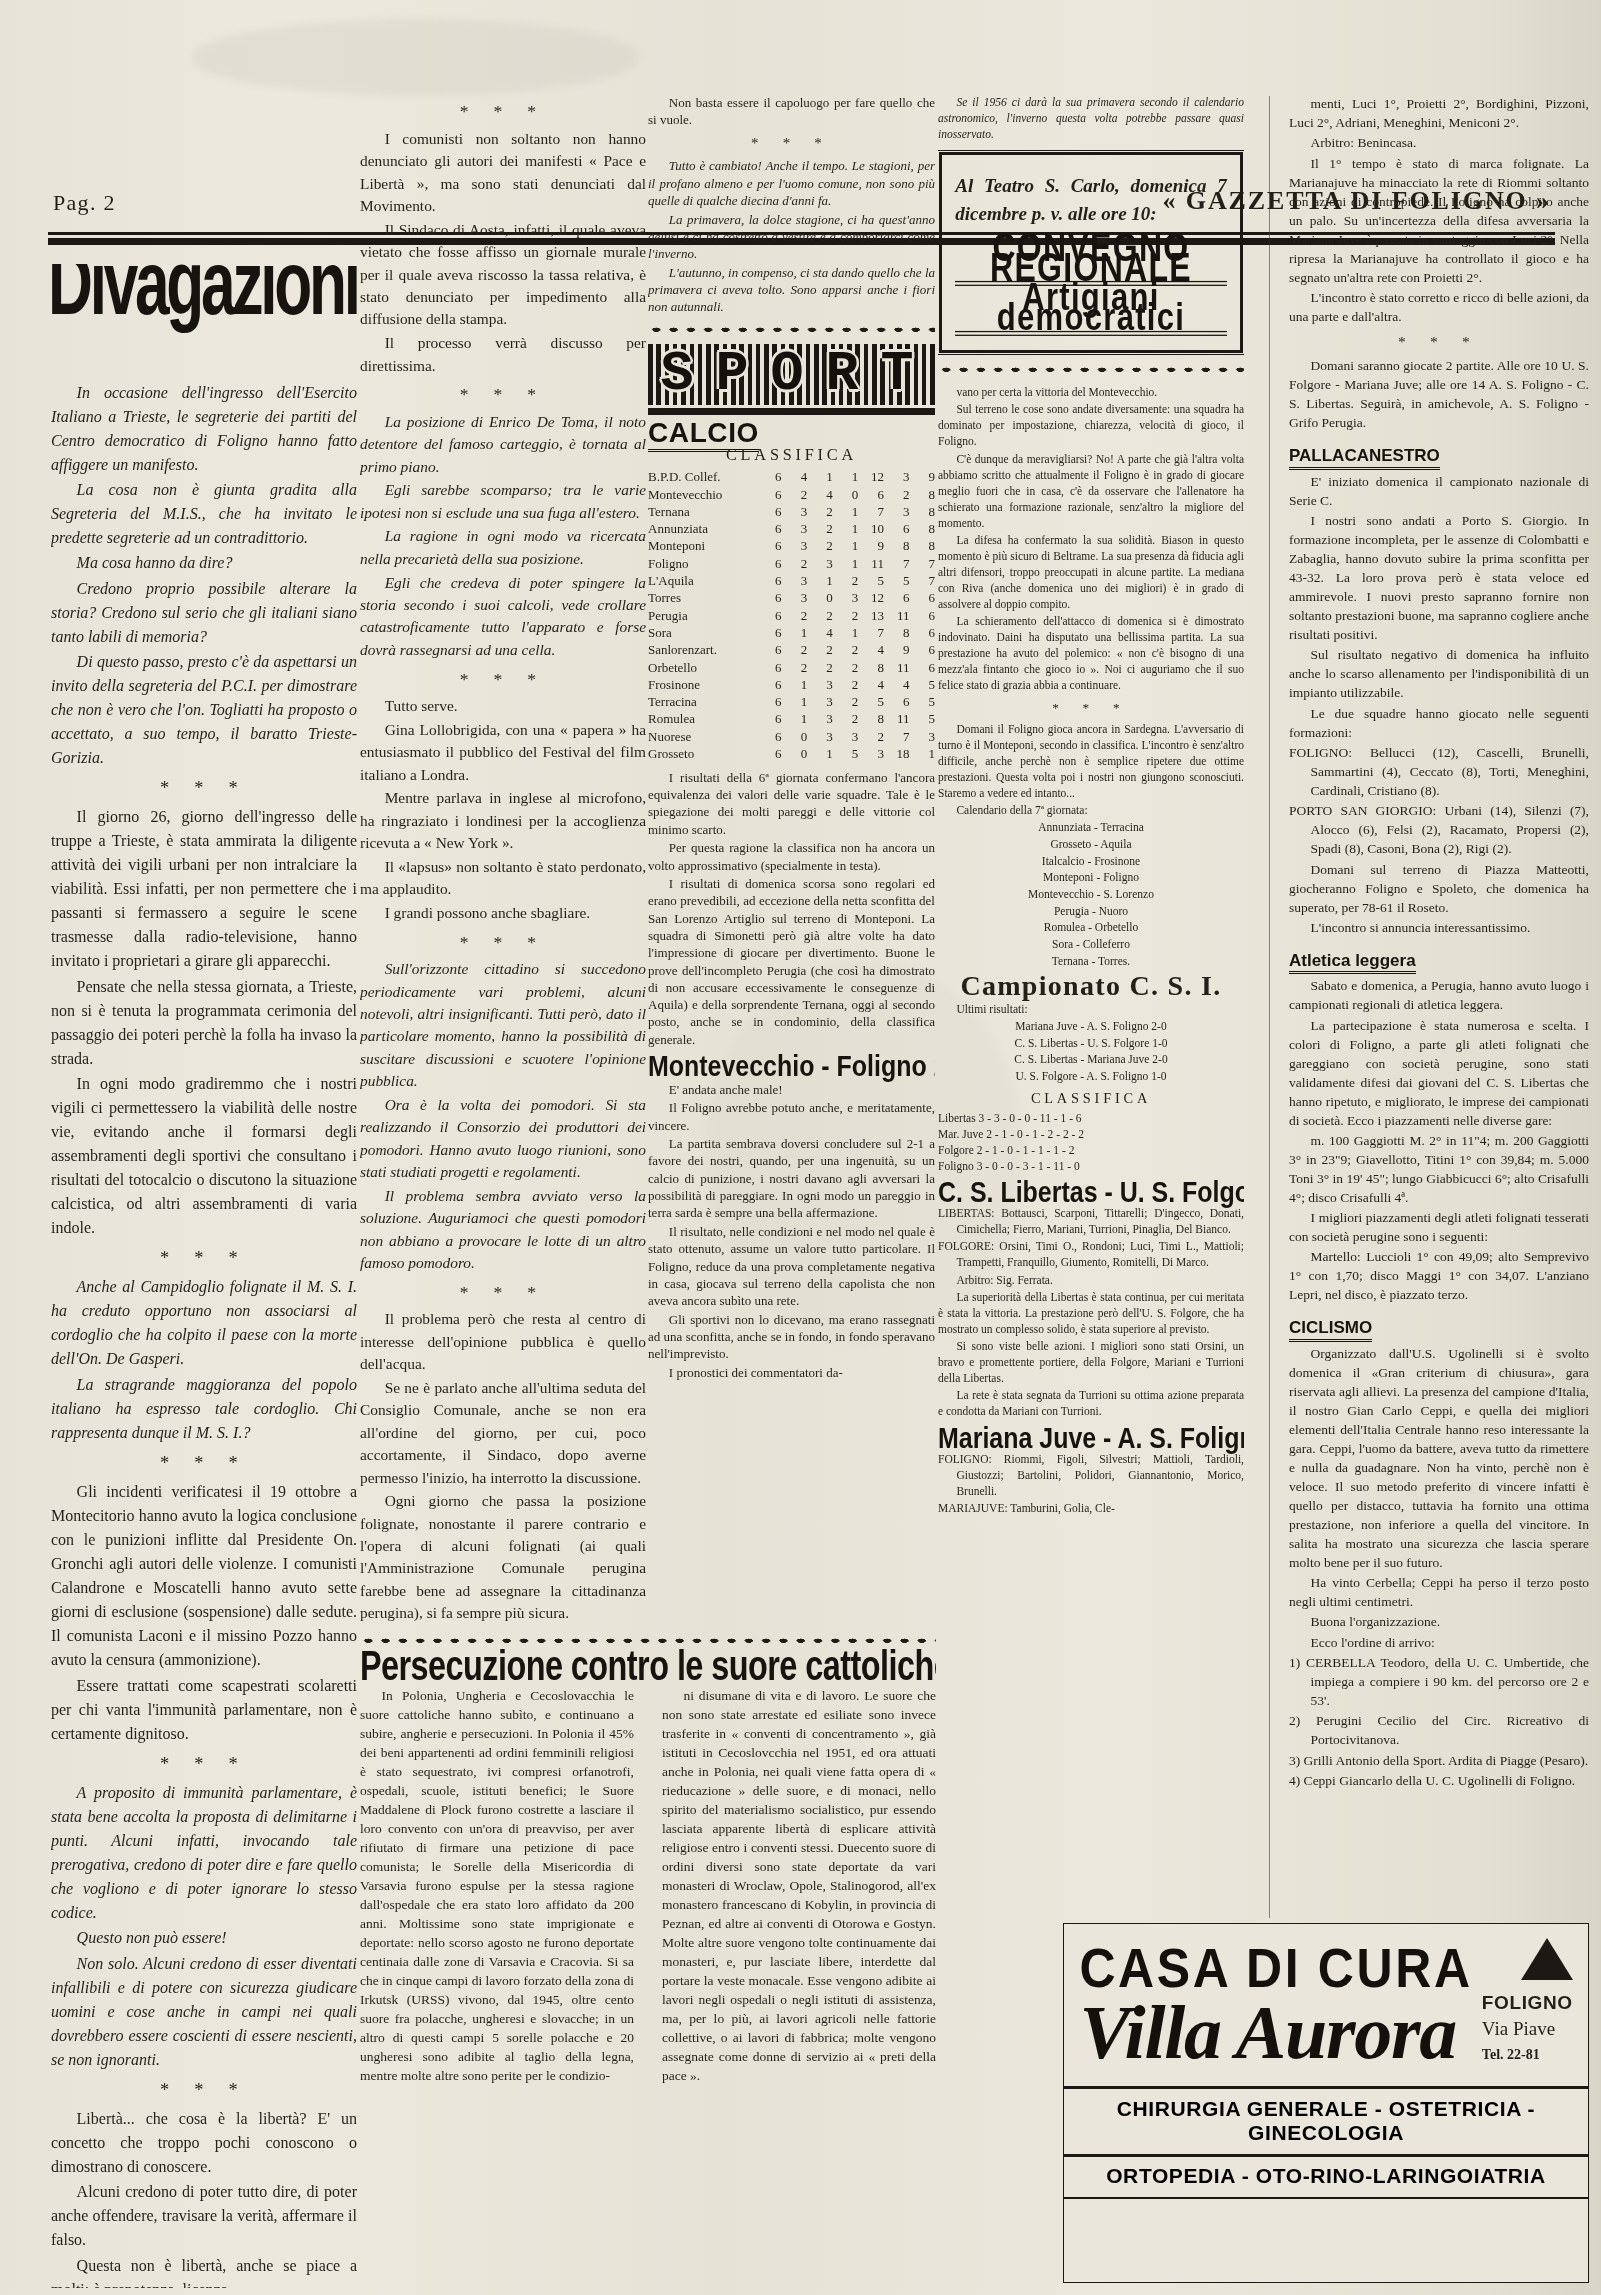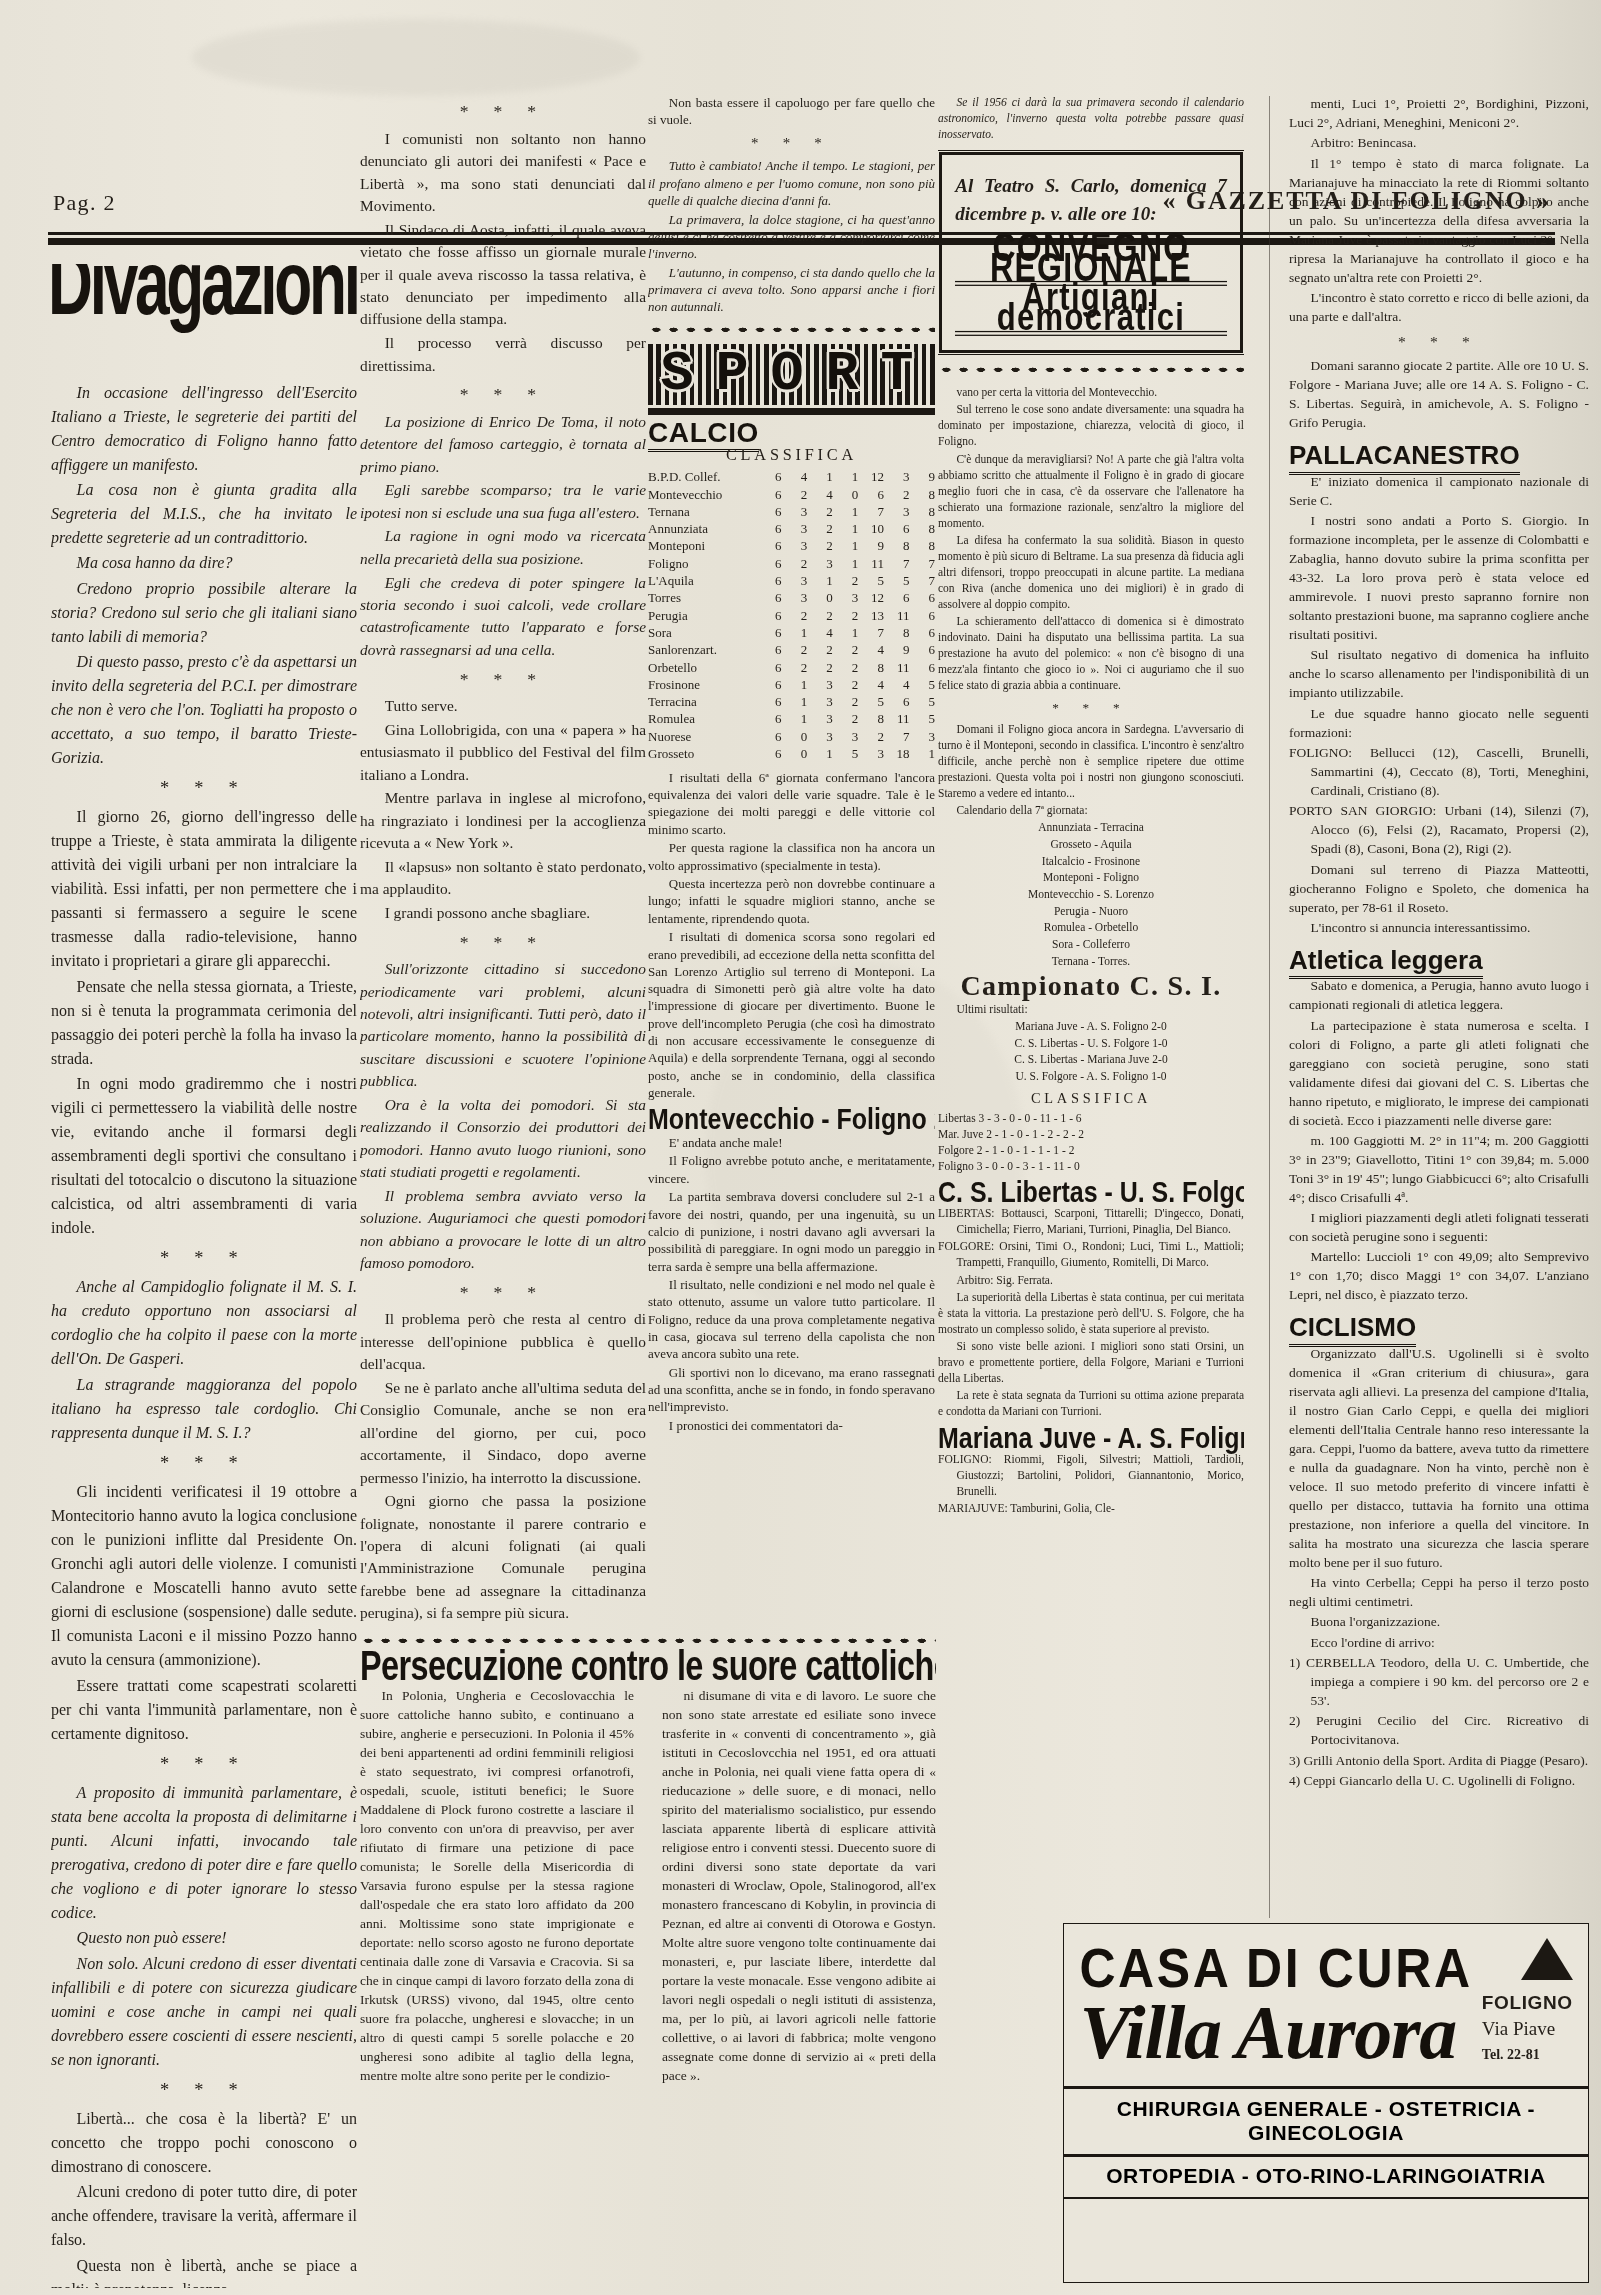--- a/index.html
+++ b/index.html
@@ -52,21 +52,21 @@
   .conv-t1,.conv-t2{text-align:center;font-family:"Liberation Sans",sans-serif;font-weight:bold;color:#17130e;}
   .conv-t1{font-size:32px;margin-bottom:11.5px;}
   .conv-t2{font-size:31px;}
   .conv-t1 span,.conv-t2 span{border-bottom:4.5px double #17130e;padding-bottom:2.6px;letter-spacing:1.3px;transform:scaleY(1.25);display:inline-block;}
   .centerlist{text-align:center;margin:1.3px 0 5.1px 0;}
   .centerlist .line{line-height:1.45em;}
   h3.csi{text-align:center;font-size:28px;font-weight:bold;margin:9px 0 6.4px 0;letter-spacing:1.3px;}
   .reslabel{margin:0;}
   .csirows .line{white-space:nowrap;}
   .csirows{margin:1.3px 0 5.1px 0;}
-  h3.sechead{margin:14px 0 6.4px 0;font-family:"Liberation Sans",sans-serif;font-weight:bold;font-size:26px;color:#17130e;}
+  h3.sechead{margin:14px 0 6.4px 0;font-family:"Liberation Sans",sans-serif;font-weight:bold;font-size:17px;color:#17130e;}
   h3.sechead span{border-bottom:3.8px double #17130e;padding-bottom:1.3px;}
   .vrule{position:absolute;left:1269px;top:96px;width:1.3px;height:1822px;background:#37322a;opacity:.55;}
   
   .pers{left:360px;top:1627px;width:576px;height:666px;font-size:13.5px;line-height:19px;}
   .pershead{margin:6.4px 0 11.5px 0;text-align:justify;font-family:"Liberation Sans",sans-serif;font-weight:bold;
     font-size:36px;transform:scale(.9,1.2);transform-origin:left center;white-space:nowrap;letter-spacing:-0.6px;color:#17130e;}
   .perscols{column-count:2;column-gap:28px;}
   
   .villa{left:1063px;top:1923px;width:526px;height:360px;border:1.9px solid #1c1813;background:#eae6db;padding:11.5px 15.4px 0 15.4px;box-sizing:border-box;}
   .v-row1{display:flex;align-items:flex-start;justify-content:space-between;}
@@ -337,21 +337,20 @@
           <span class="tnum">1</span>
           <span class="tnum">5</span>
           <span class="tnum">3</span>
           <span class="tnum">18</span>
           <span class="tnum">1</span>
         </div>
       </div>
     <div>
         <div class="blk p">I risultati della 6ª giornata confermano l'ancora equivalenza dei valori delle varie squadre. Tale è le spiegazione dei molti pareggi e delle vittorie col minimo scarto.</div>
         <div class="blk p">Per questa ragione la classifica non ha ancora un volto approssimativo (specialmente in testa).</div>
-        <div class="blk p">Questa incertezza però non dovrebbe continuare a lungo; infatti le squadre migliori stanno, anche se lentamente, riprendendo quota.</div>
         <div class="blk p">I risultati di domenica scorsa sono regolari ed erano prevedibili, ad eccezione della netta sconfitta del San Lorenzo Artiglio sul terreno di Monteponi. La squadra di Simonetti però già altre volte ha dato l'impressione di giocare per divertimento. Buone le prove dell'incompleto Perugia (che così ha dimostrato di non accusare eccessivamente le conseguenze di Aquila) e della sorprendente Ternana, oggi al secondo posto, anche se in condominio, della classifica generale.</div>
       </div>
     <h3 class="match">Montevecchio - Foligno 2-2</h3>
     <div>
         <div class="blk p">E' andata anche male!</div>
         <div class="blk p">Il Foligno avrebbe potuto anche, e meritatamente, vincere.</div>
         <div class="blk p">La partita sembrava doversi concludere sul 2-1 a favore dei nostri, quando, per una ingenuità, su un calcio di punizione, i nostri davano agli avversari la possibilità di pareggiare. In ogni modo un pareggio in terra sarda è sempre una bella affermazione.</div>
         <div class="blk p">Il risultato, nelle condizioni e nel modo nel quale è stato ottenuto, assume un valore tutto particolare. Il Foligno, reduce da una prova completamente negativa in casa, giocava sul terreno della capolista che non aveva ancora subìto una rete.</div>
         <div class="blk p">Gli sportivi non lo dicevano, ma erano rassegnati ad una sconfitta, anche se in fondo, in fondo speravano nell'imprevisto.</div>
         <div class="blk p">I pronostici dei commentatori da-</div>

